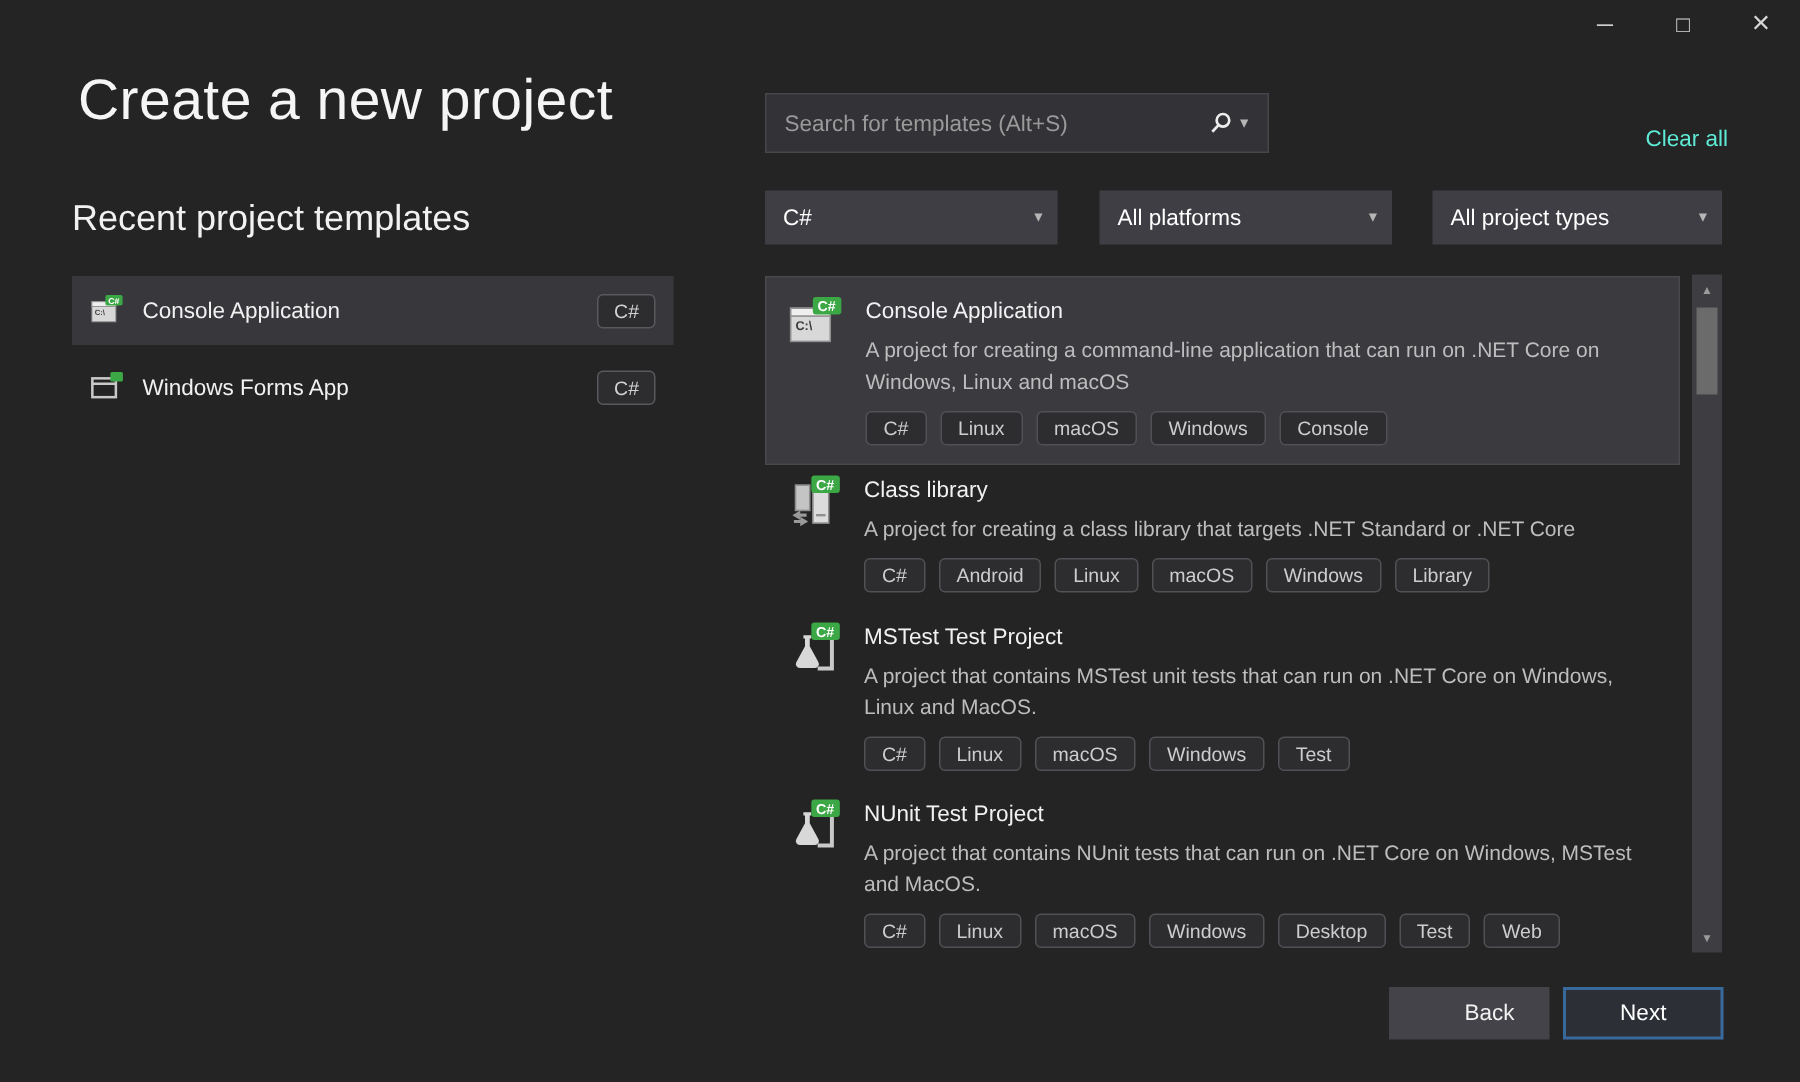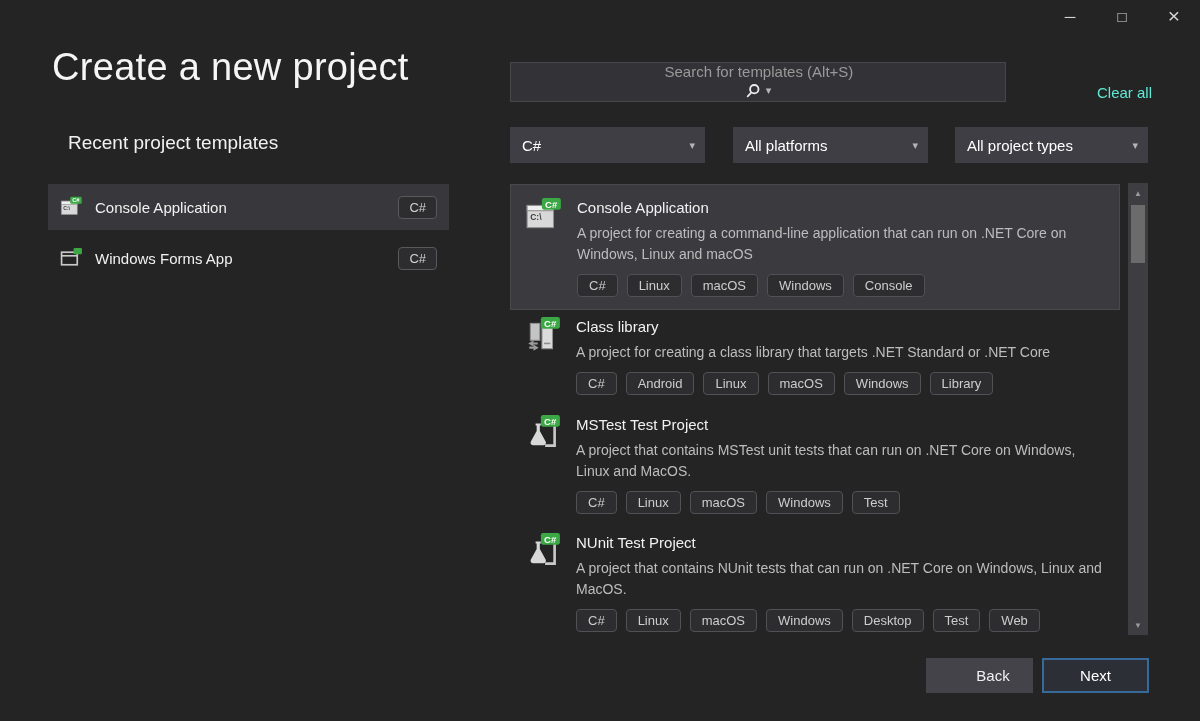--- a/index.html
+++ b/index.html
@@ -11,25 +11,25 @@
   
   .win-controls{position:absolute;top:0;right:0;height:32px;display:flex;}
   .wc{width:52px;height:32px;display:flex;align-items:center;justify-content:center;
       color:#d6d6d6;cursor:default;}
   .wc.min{font-size:15px}
   .wc.max{font-size:15px}
   .wc.close{font-size:21px;font-weight:400}
   
   .page-title{position:absolute;left:52px;top:46px;font-size:38px;font-weight:300;
       color:#f5f5f5;letter-spacing:.3px;text-align:center;}
-  .section-heading{position:absolute;left:68px;top:132px;font-size:19px;font-weight:400;}
-  
-  .search-box{position:absolute;left:510px;top:62px;width:496px;height:40px;
+  .section-heading{position:absolute;left:48px;top:132px;font-size:24px;font-weight:400;}
+  
+  .search-box{position:absolute;left:510px;top:62px;width:336px;height:40px;
       background:#333337;border:1px solid #47474b;box-sizing:border-box;
-      display:flex;align-items:center;flex-direction:column;}
+      display:flex;align-items:center;}
   .search-box input{flex:1;min-width:0;background:transparent;border:none;outline:none;
       color:#e2e2e2;font-size:15px;padding:0 0 0 12px;font-family:inherit;}
   .search-box input::placeholder{color:#9a9a9a;}
   .search-icon-area{width:52px;height:100%;display:flex;align-items:center;
       justify-content:center;gap:5px;}
   .caret{color:#b5b5b5;font-size:11px;line-height:1;}
   .clear-all{position:absolute;left:1097px;top:84px;font-size:15px;color:#5eead4;
       cursor:pointer;}
   
   .filter{position:absolute;top:127px;height:36px;background:#3e3e44;
@@ -209,21 +209,21 @@
   <div class="icon-col">
     <svg width="38" height="38" viewBox="0 0 36 36">
       <path d="M20 9 h9 v21 h-9" fill="none" stroke="#c9c9c9" stroke-width="2.5"></path>
       <path d="M11 9 h5 v2 h-1 v5 l5.5 10 a2.5 2.5 0 0 1 -2.2 3.7 h-9.6 a2.5 2.5 0 0 1 -2.2 -3.7 l5.5 -10 v-5 h-1 z" fill="#d8d8d8"></path>
       <rect x="16" y="1" width="18" height="11" rx="2" fill="#3ba745"></rect>
       <text x="19" y="10" font-size="9" font-weight="bold" fill="#ffffff">C#</text>
     </svg>
   </div>
   <div>
     <div class="tmpl-title">NUnit Test Project</div>
-    <div class="tmpl-desc">A project that contains NUnit tests that can run on .NET Core on Windows, Linux and MacOS.</div>
+    <div class="tmpl-desc">A project that contains NUnit tests that can run on .NET Core on Windows, MSTest and MacOS.</div>
     <div class="tags">
       <span class="tag">C#</span>
       <span class="tag">Linux</span>
       <span class="tag">macOS</span>
       <span class="tag">Windows</span>
       <span class="tag">Desktop</span>
       <span class="tag">Test</span>
       <span class="tag">Web</span>
     </div>
   </div>

